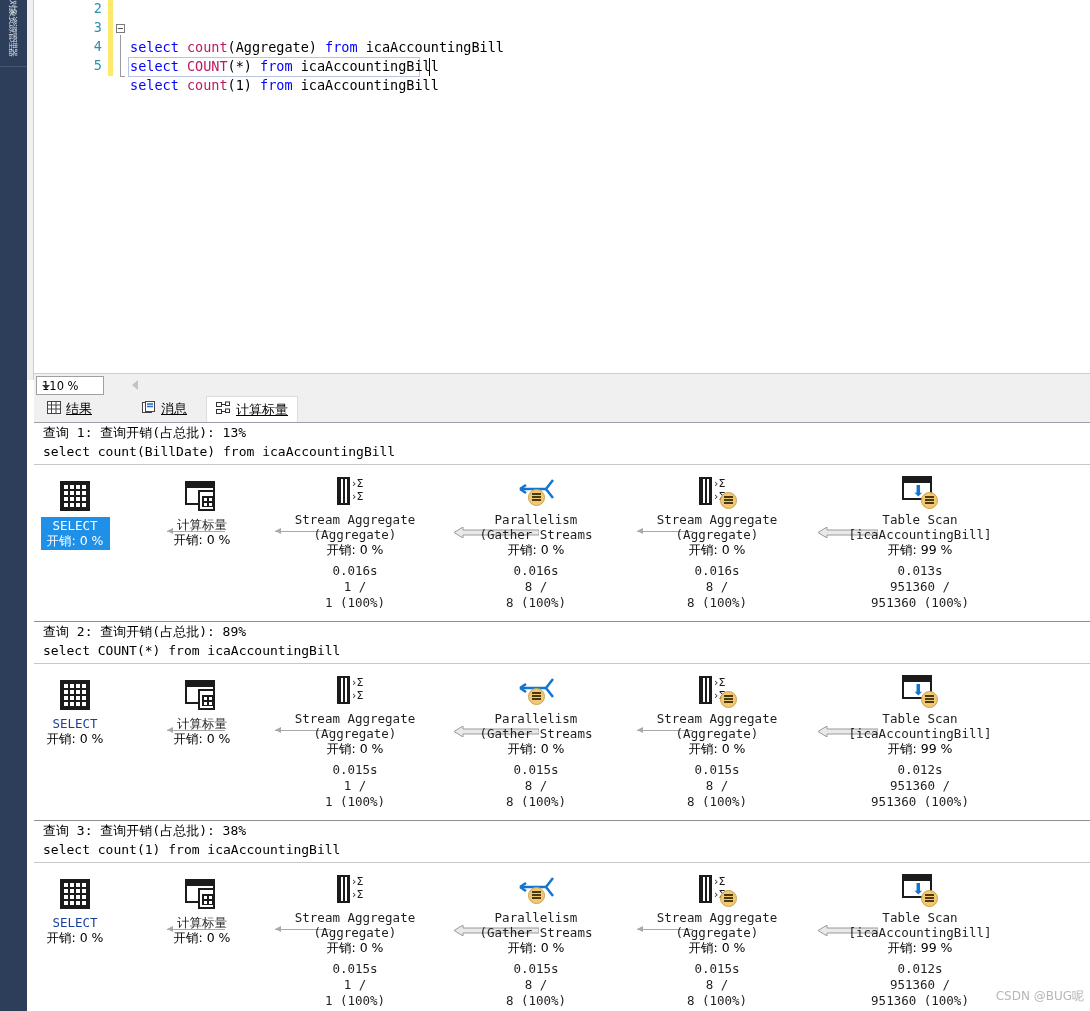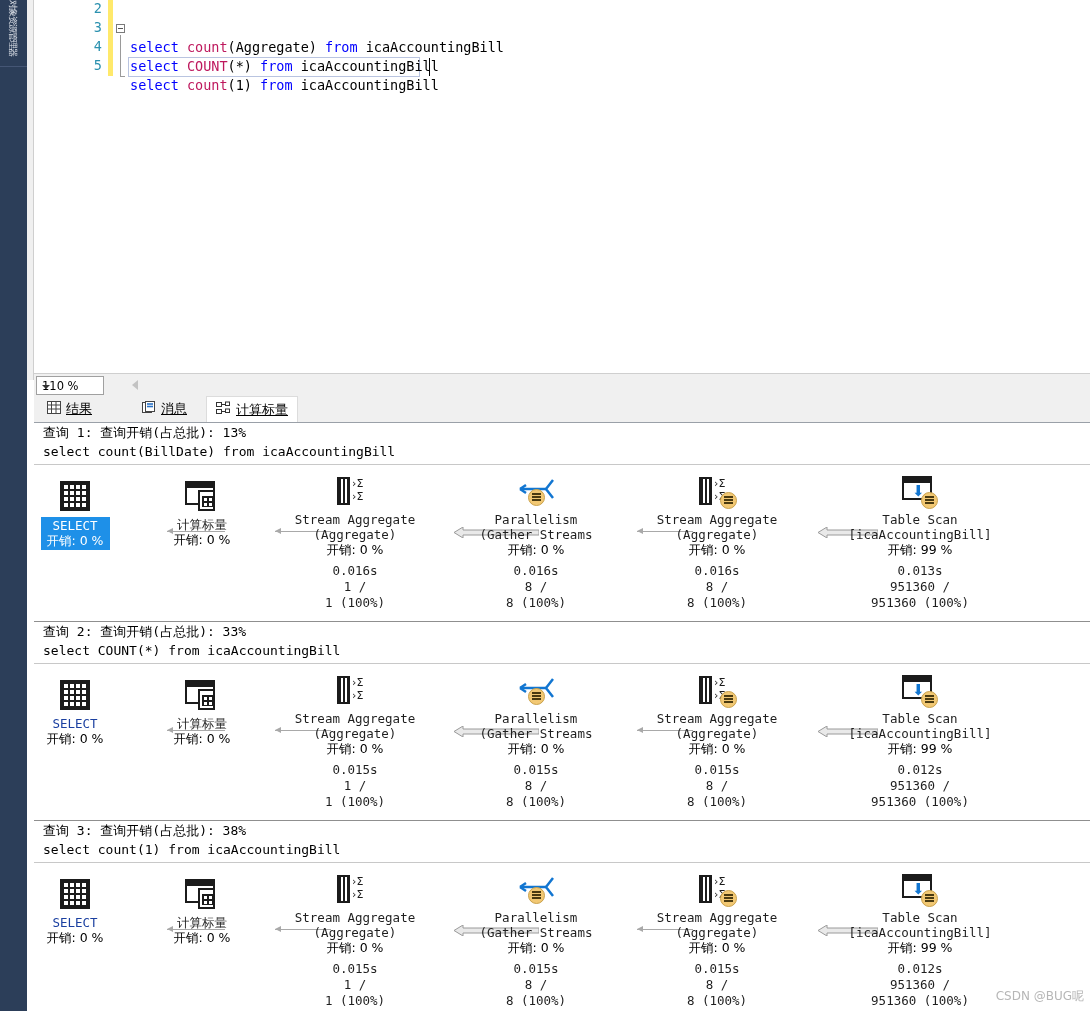--- a/index.html
+++ b/index.html
@@ -446,21 +446,21 @@
       <div class="cost">开销: 99 %</div>
       <div class="stats" style="margin-top:6px;">0.013s</div>
       <div class="stats">951360 /</div>
       <div class="stats">951360 (100%)</div>
     </div>
   </div>
   <div class="qsep" style="top:198px;"></div>
 
   <div class="qblock" style="top:199px;height:198px;">
     <div class="qhdr">
-      <div class="qhdr-line1">查询 2: 查询开销(占总批): 33%</div>
+      <div class="qhdr-line1">查询 2: 查询开销(占总批): 89%</div>
       <div class="qhdr-line2">select COUNT(*) from icaAccountingBill</div>
     </div>
 
     <div class="conn-thin" style="left:133px;top:108px;width:58px;"></div>
     <div class="conn-thin" style="left:241px;top:108px;width:56px;"></div>
     <div class="conn-fat" style="left:420px;top:104px;width:85px;">
       <svg width="85" height="11" viewBox="0 0 85 11">
           <polygon points="0,5.5 9,0 9,3 85,3 85,8 9,8 9,11" fill="#e9e9e9" stroke="#9a9a9a"></polygon>
         </svg>
     </div>

